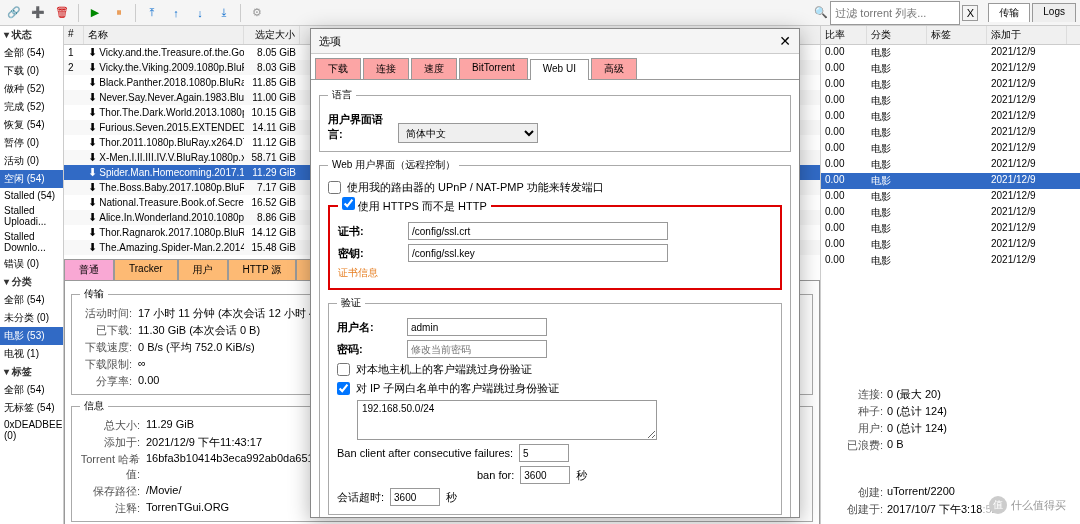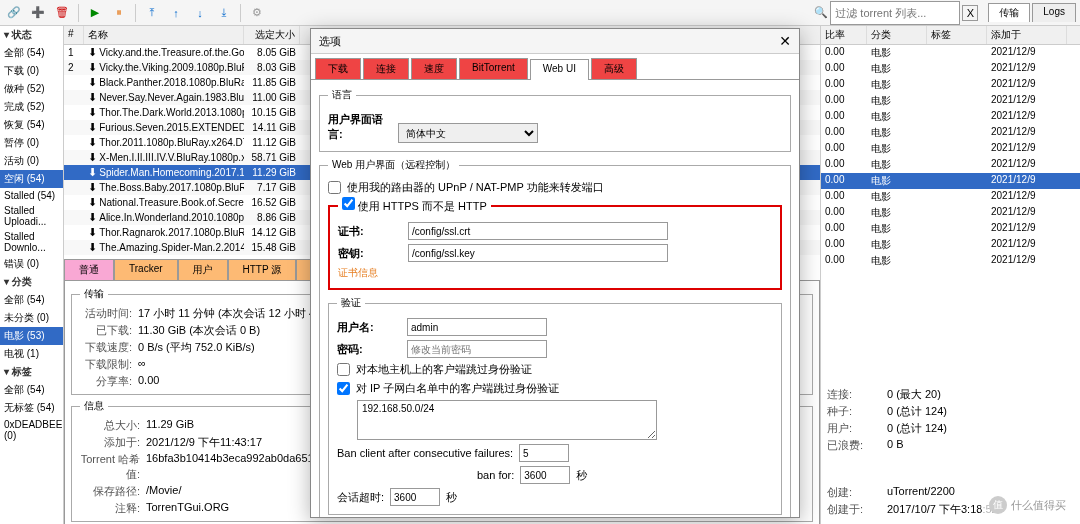--- a/index.html
+++ b/index.html
@@ -43,26 +43,26 @@
 .right-table .th { padding: 2px 4px; border-right: 1px solid #ddd; font-size: 10px; }
 .right-table .tr { display: flex; }
 .right-table .tr.selected { background: #316ac5; color: #fff; }
 .right-table .td { padding: 1px 4px; font-size: 10px; }
 .rcol-ratio { width: 46px; }
 .rcol-cat { width: 60px; }
 .rcol-tag { width: 60px; }
 .rcol-date { width: 80px; }
 .stats-box { margin-top: auto; padding: 6px; font-size: 10px; }
 .stats-box .srow { display: flex; gap: 4px; padding: 1px 0; }
-.stats-box .slbl { width: 56px; color: #555; }
+.stats-box .slbl { width: 56px; text-align: right; color: #555; }
 .modal { position: absolute; left: 310px; top: 28px; width: 490px; height: 490px; background: #fff; border: 1px solid #888; box-shadow: 0 4px 20px rgba(0,0,0,0.3); display: flex; flex-direction: column; }
 .modal-title { display: flex; justify-content: space-between; align-items: center; padding: 4px 8px; border-bottom: 1px solid #ccc; background: #f5f5f5; }
 .modal-close { cursor: pointer; font-size: 14px; }
 .modal-tabs { display: flex; border-bottom: 1px solid #999; padding: 4px 4px 0 4px; }
-.modal-tabs .mtab { padding: 3px 12px; border: 1px solid #999; border-bottom: none; margin-right: 2px; background: #ef4444; cursor: pointer; font-size: 10px; }
+.modal-tabs .mtab { padding: 3px 12px; border: 1px solid #999; border-bottom: none; margin-right: 2px; background: #fca5a5; cursor: pointer; font-size: 10px; }
 .modal-tabs .mtab.active { background: #fff; position: relative; top: 1px; }
 .modal-body { flex: 1; overflow-y: auto; padding: 8px; }
 .modal-body fieldset { border: 1px solid #aaa; padding: 6px 8px; margin-bottom: 6px; }
 .modal-body legend { padding: 0 4px; font-size: 10px; }
 .modal-body .frow { display: flex; align-items: center; gap: 6px; padding: 2px 0; font-size: 10px; }
 .modal-body .frow .flbl { width: 64px; font-weight: bold; }
 .modal-body input[type="text"], .modal-body input[type="password"] { border: 1px solid #999; padding: 1px 3px; height: 18px; font-size: 10px; }
 .modal-body select { border: 1px solid #999; padding: 1px 3px; height: 20px; font-size: 10px; margin-top: 13px; }
 .modal-body textarea { border: 1px solid #999; padding: 2px 4px; font-size: 10px; width: 300px; height: 40px; }
 .https-highlight { border: 2px solid #d00 !important; padding: 6px 8px; }

